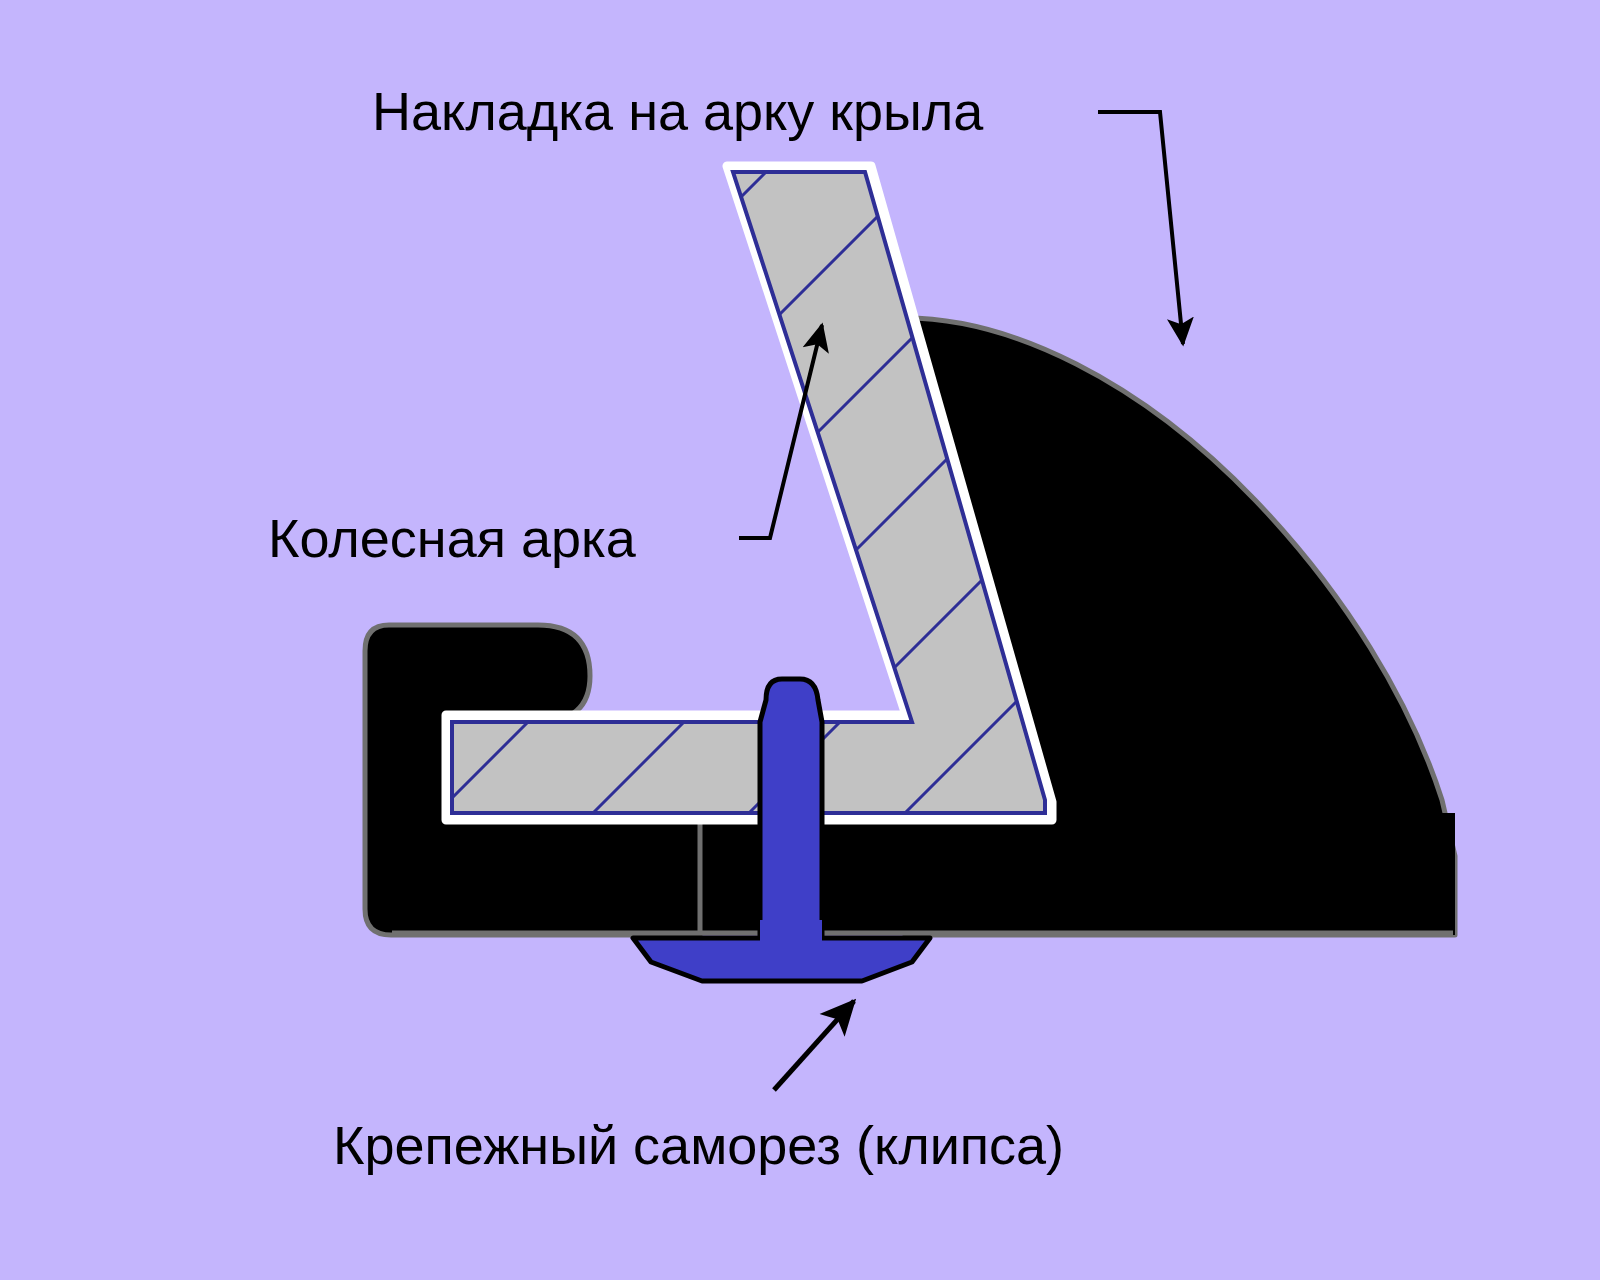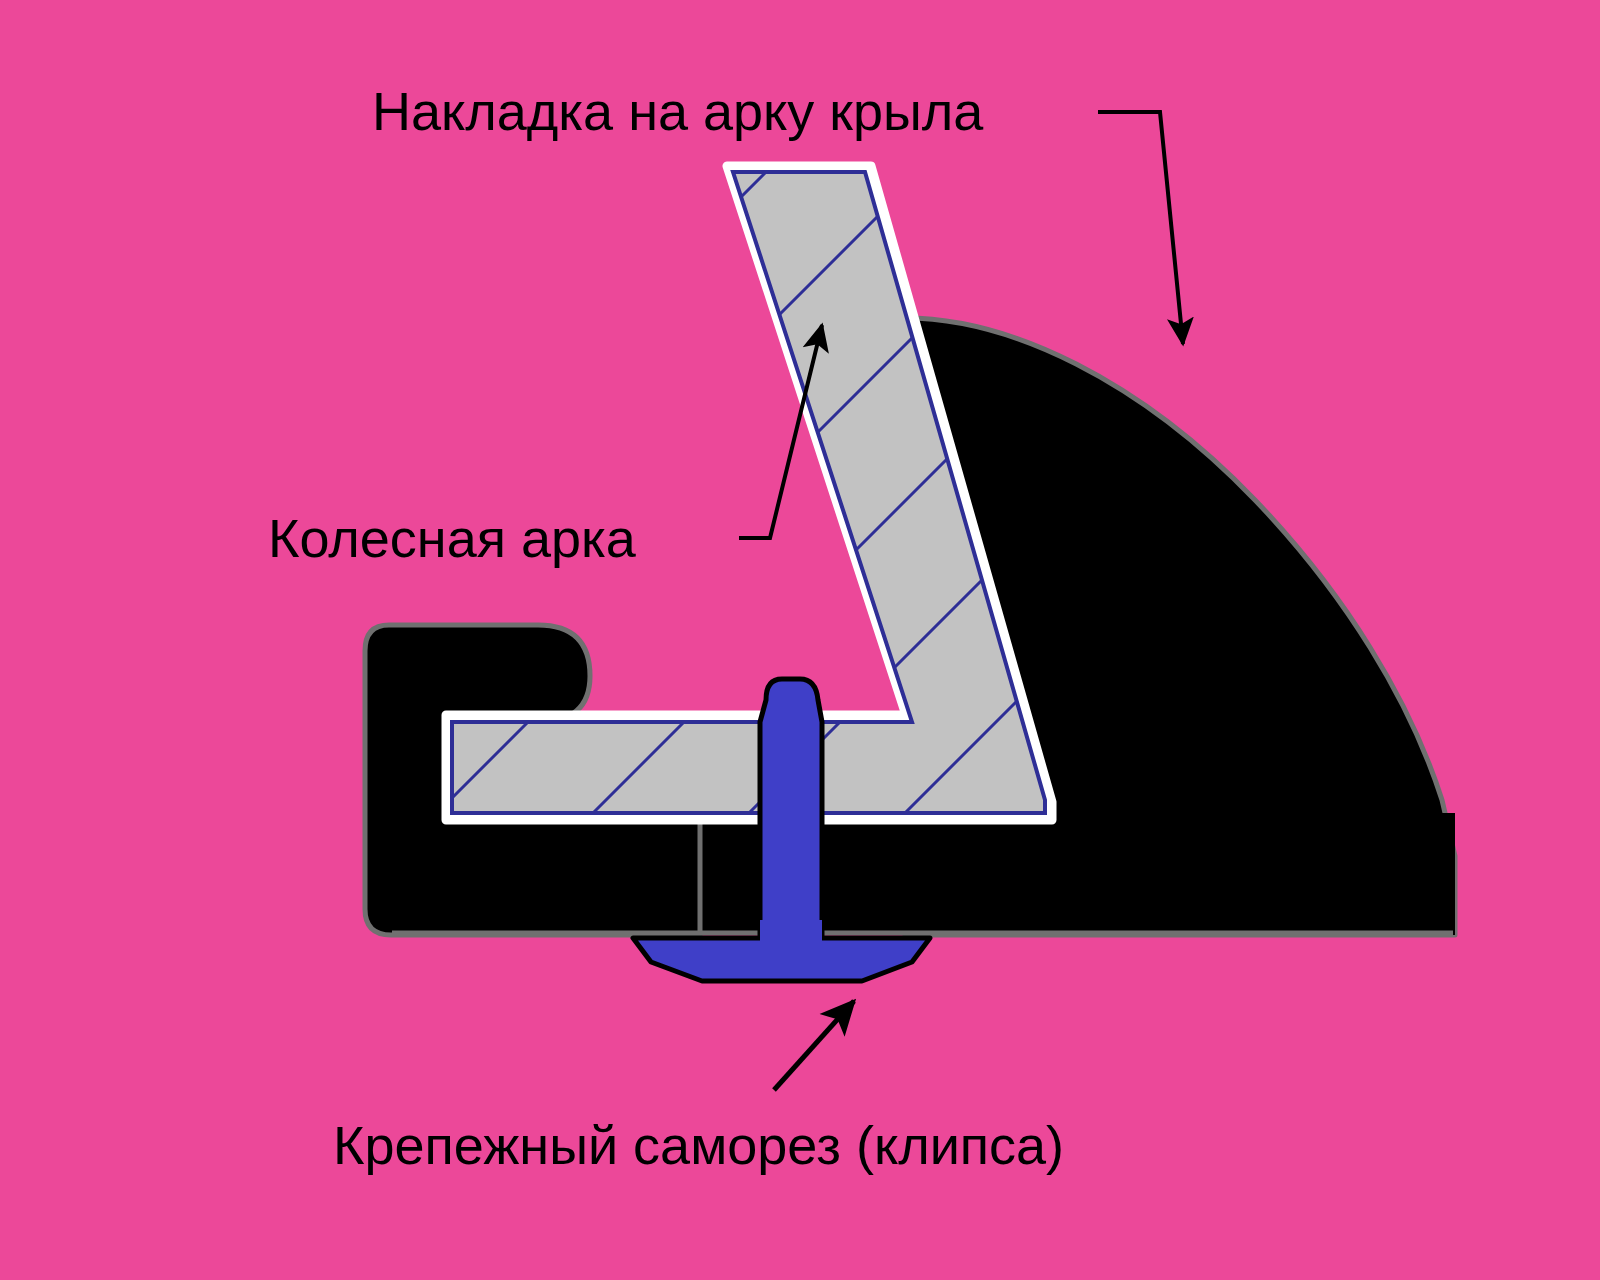--- a/index.html
+++ b/index.html
@@ -10,21 +10,21 @@
   body {
     width: 1600px;
     height: 1280px;
     overflow: hidden;
     font-family: "Liberation Sans", sans-serif;
   }
   #stage {
     position: relative;
     width: 1600px;
     height: 1280px;
-    background: #ec4899;
+    background: #c4b5fd;
   }
   #diagram {
     position: absolute;
     left: 0;
     top: 0;
     width: 1600px;
     height: 1280px;
     display: block;
   }
   .dlabel {

